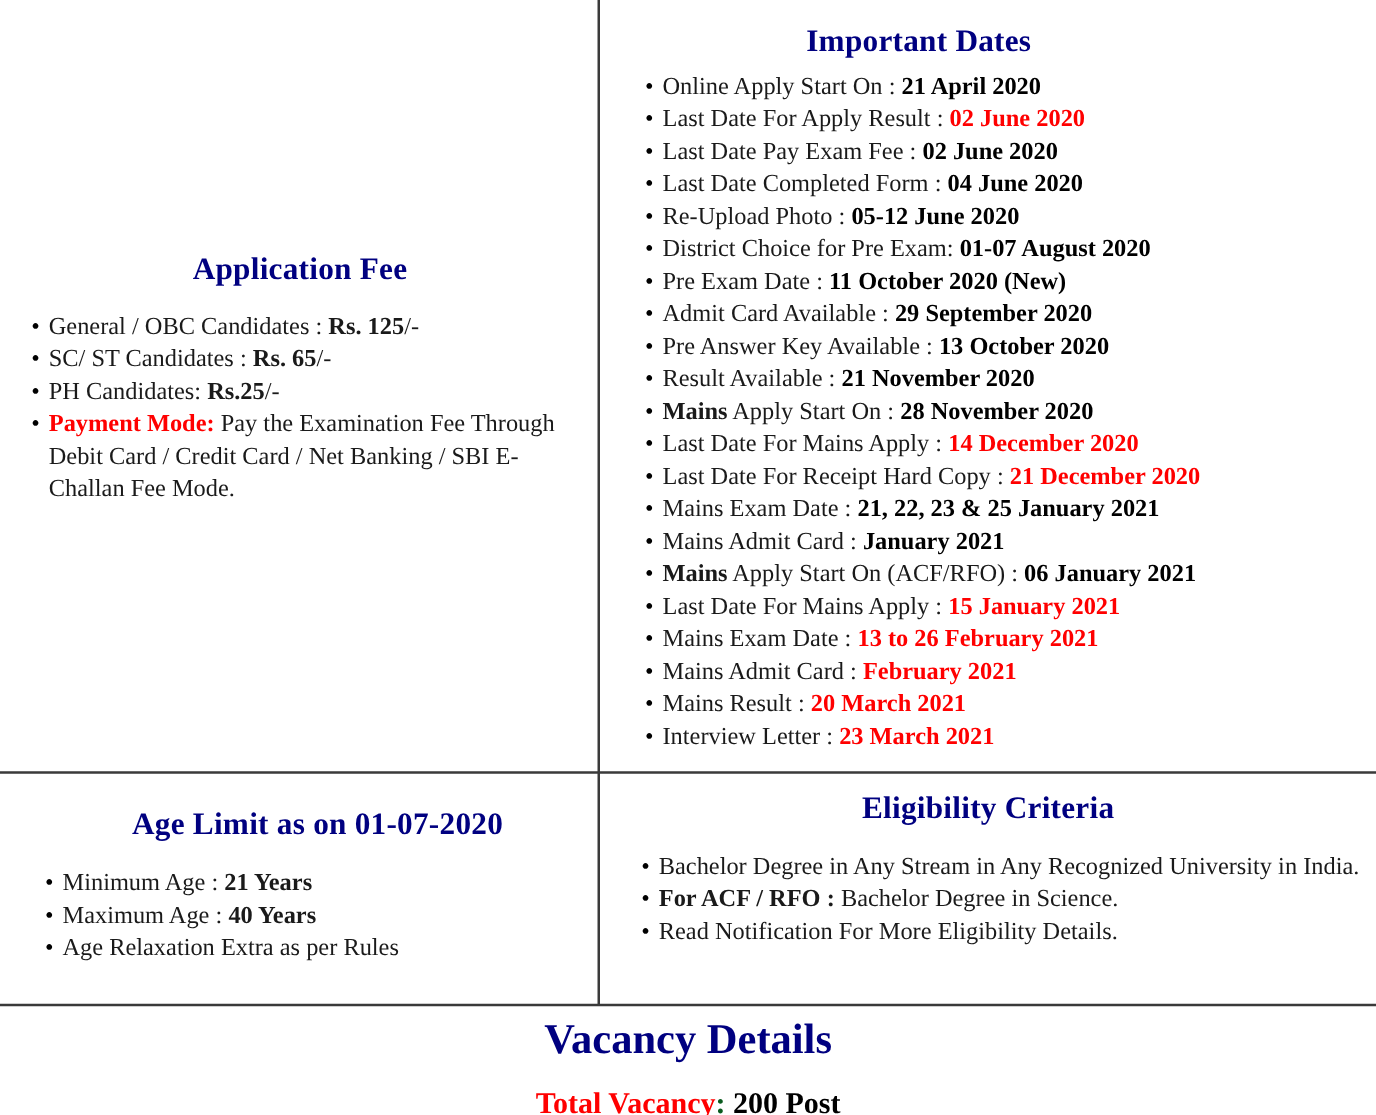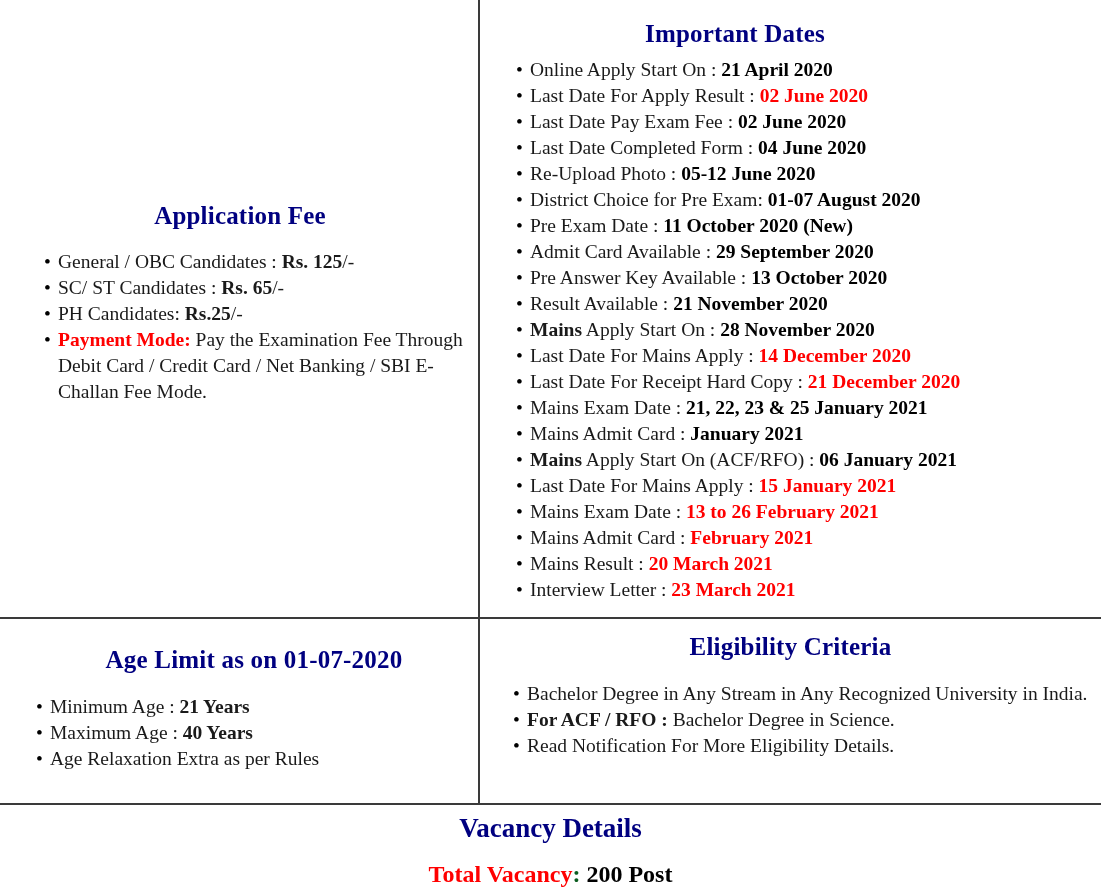--- a/index.html
+++ b/index.html
@@ -96,21 +96,21 @@
     line-height: 26px;
     color: #000000;
   }
 
   b, .b { font-weight: bold; }
   .red { color: #ff0000; }
   .blk { color: #000000; text-align: right; }
 
   
   .fee-title-wrap { position: absolute; left: 0; top: 202px; width: 480px; }
-  .fee-list { position: absolute; left: 44px; top: 249px; width: 420px; }
+  .fee-list { position: absolute; left: 25px; top: 249px; width: 420px; }
 
   
   .dates-title-wrap { position: absolute; left: 0; top: 8px; width: 510px; margin-top: 12px; }
   .dates-list { position: absolute; left: 36px; top: 57px; width: 590px; }
 
   
   .age-title-wrap { position: absolute; left: 0; top: 27px; width: 480px; padding-left: 14px; }
   .age-list { position: absolute; left: 36px; top: 75px; width: 420px; }
 
   
@@ -121,21 +121,21 @@
   .vacancy {
     position: absolute;
     left: 0;
     top: 805px;
     width: 1101px;
     height: 87px;
   }
   .vacancy-title {
     margin: 0;
     padding-top: 7px;
-    font-size: 27px;
+    font-size: 34px;
     font-weight: bold;
     color: #000080;
     text-align: center;
     line-height: 1.2;
   }
   .vacancy-total {
     margin: 0;
     padding-top: 16px;
     font-size: 24px;
     font-weight: bold;

